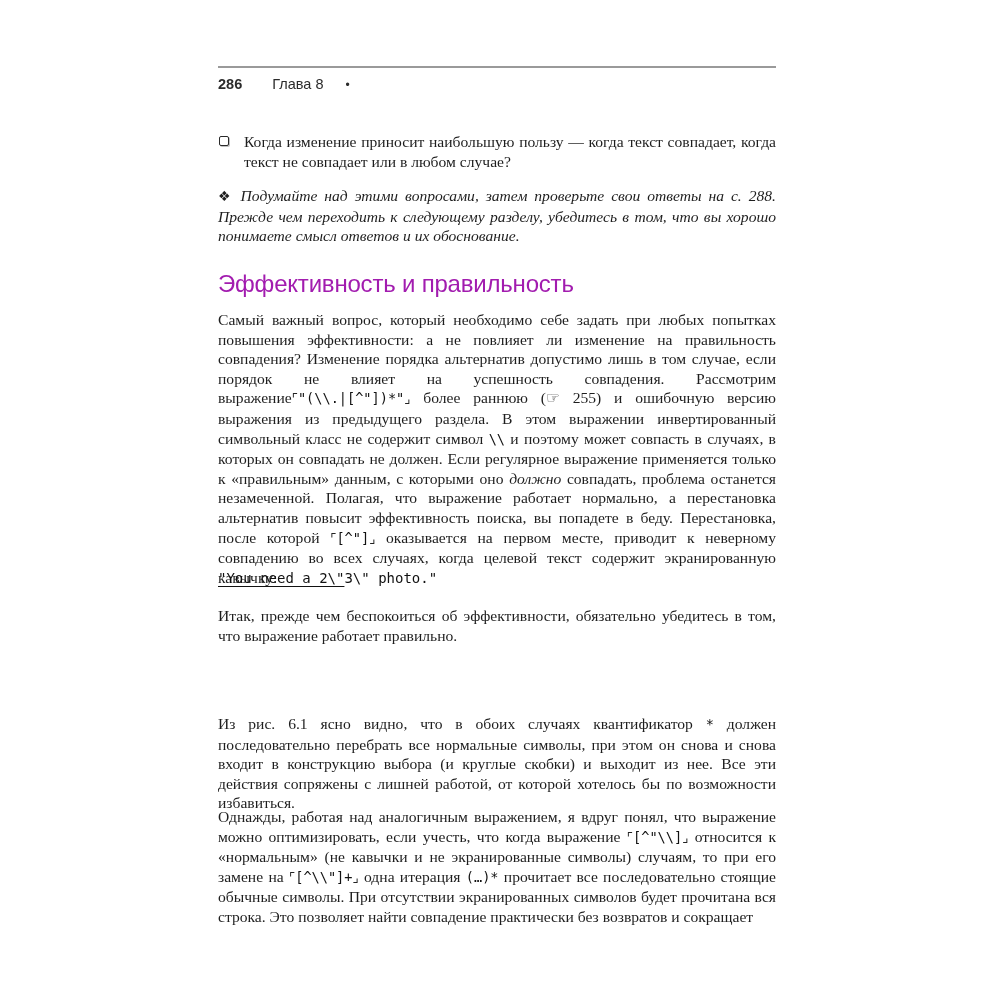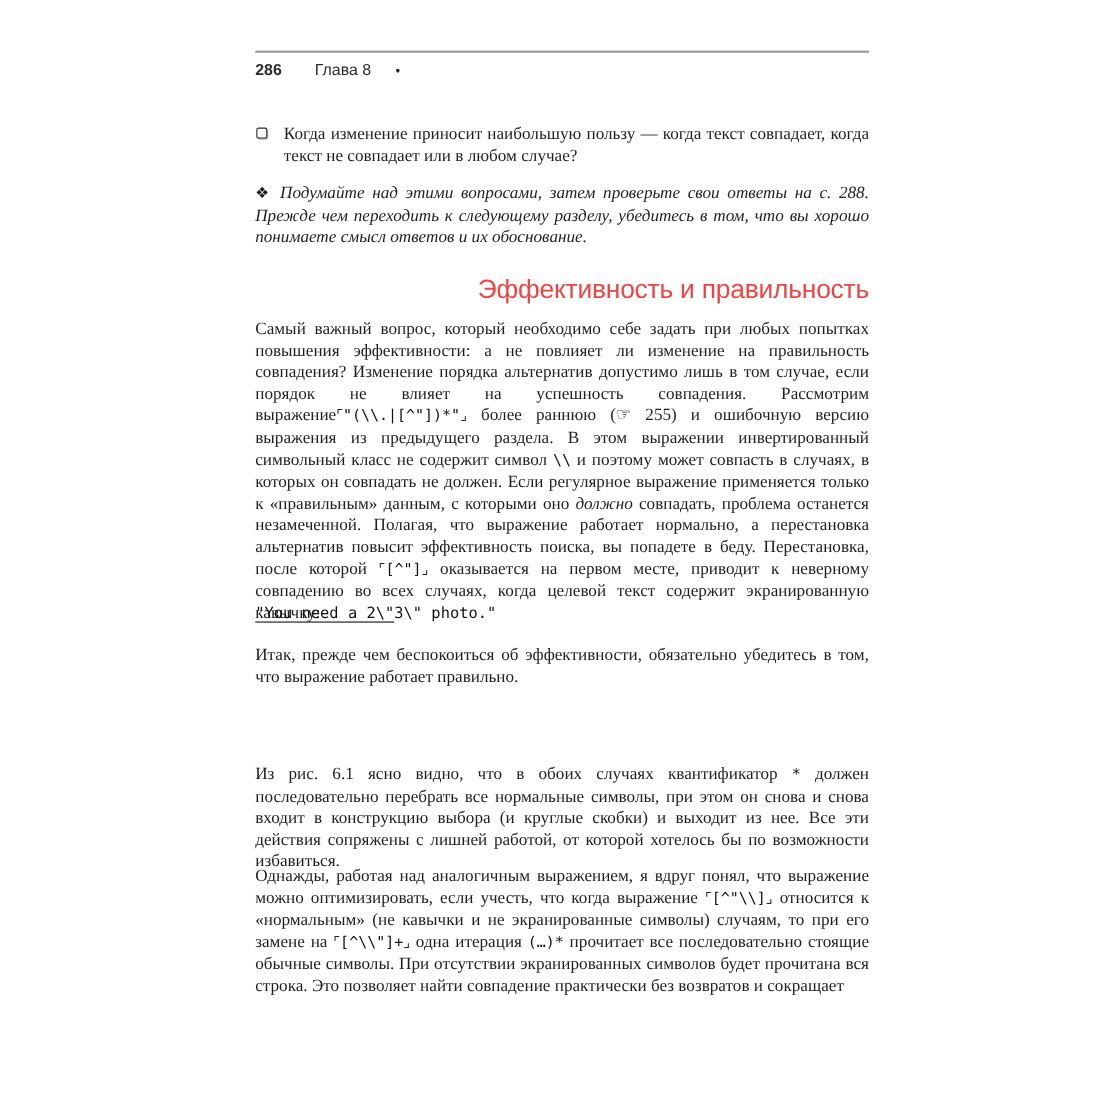--- a/index.html
+++ b/index.html
@@ -6,21 +6,21 @@
   html, body { background: #ffffff; }
   .page {
     position: relative;
     width: 1000px;
     height: 1000px;
     background: #ffffff;
     overflow: hidden;
     font-family: "Liberation Serif", "DejaVu Serif", "DejaVu Sans", serif;
     color: #1e1e1e;
   }
-  .abs { position: absolute; left: 232px; width: 558px; }
+  .abs { position: absolute; left: 218px; width: 558px; margin-top: 20px; }
 
   
   .header-rule { top: 46px; height: 2px; background: #9a9a9a; }
   .page-header {
     top: 56px;
     font-family: "Liberation Sans", "DejaVu Sans", sans-serif;
     font-size: 14.5px;
     color: #2b2b2b;
     display: flex;
     align-items: baseline;
@@ -70,22 +70,21 @@
     color: #1e1e1e;
     margin-right: 7px;
   }
 
   
   .h1 {
     font-family: "Liberation Sans", "DejaVu Sans", sans-serif;
     font-weight: normal;
     font-size: 24px;
     letter-spacing: -0.2px;
-    color: #ef4444;
-    text-align: right;
+    color: #a21caf;
   }
   .h1-pos { top: 250px; }
   .h2-pos { top: 646px; }
 
   
   .p1 { top: 290px; }
   .p2 { top: 586px; }
   .p3 { top: 694px; }
   .p4 { top: 787px; }
 

